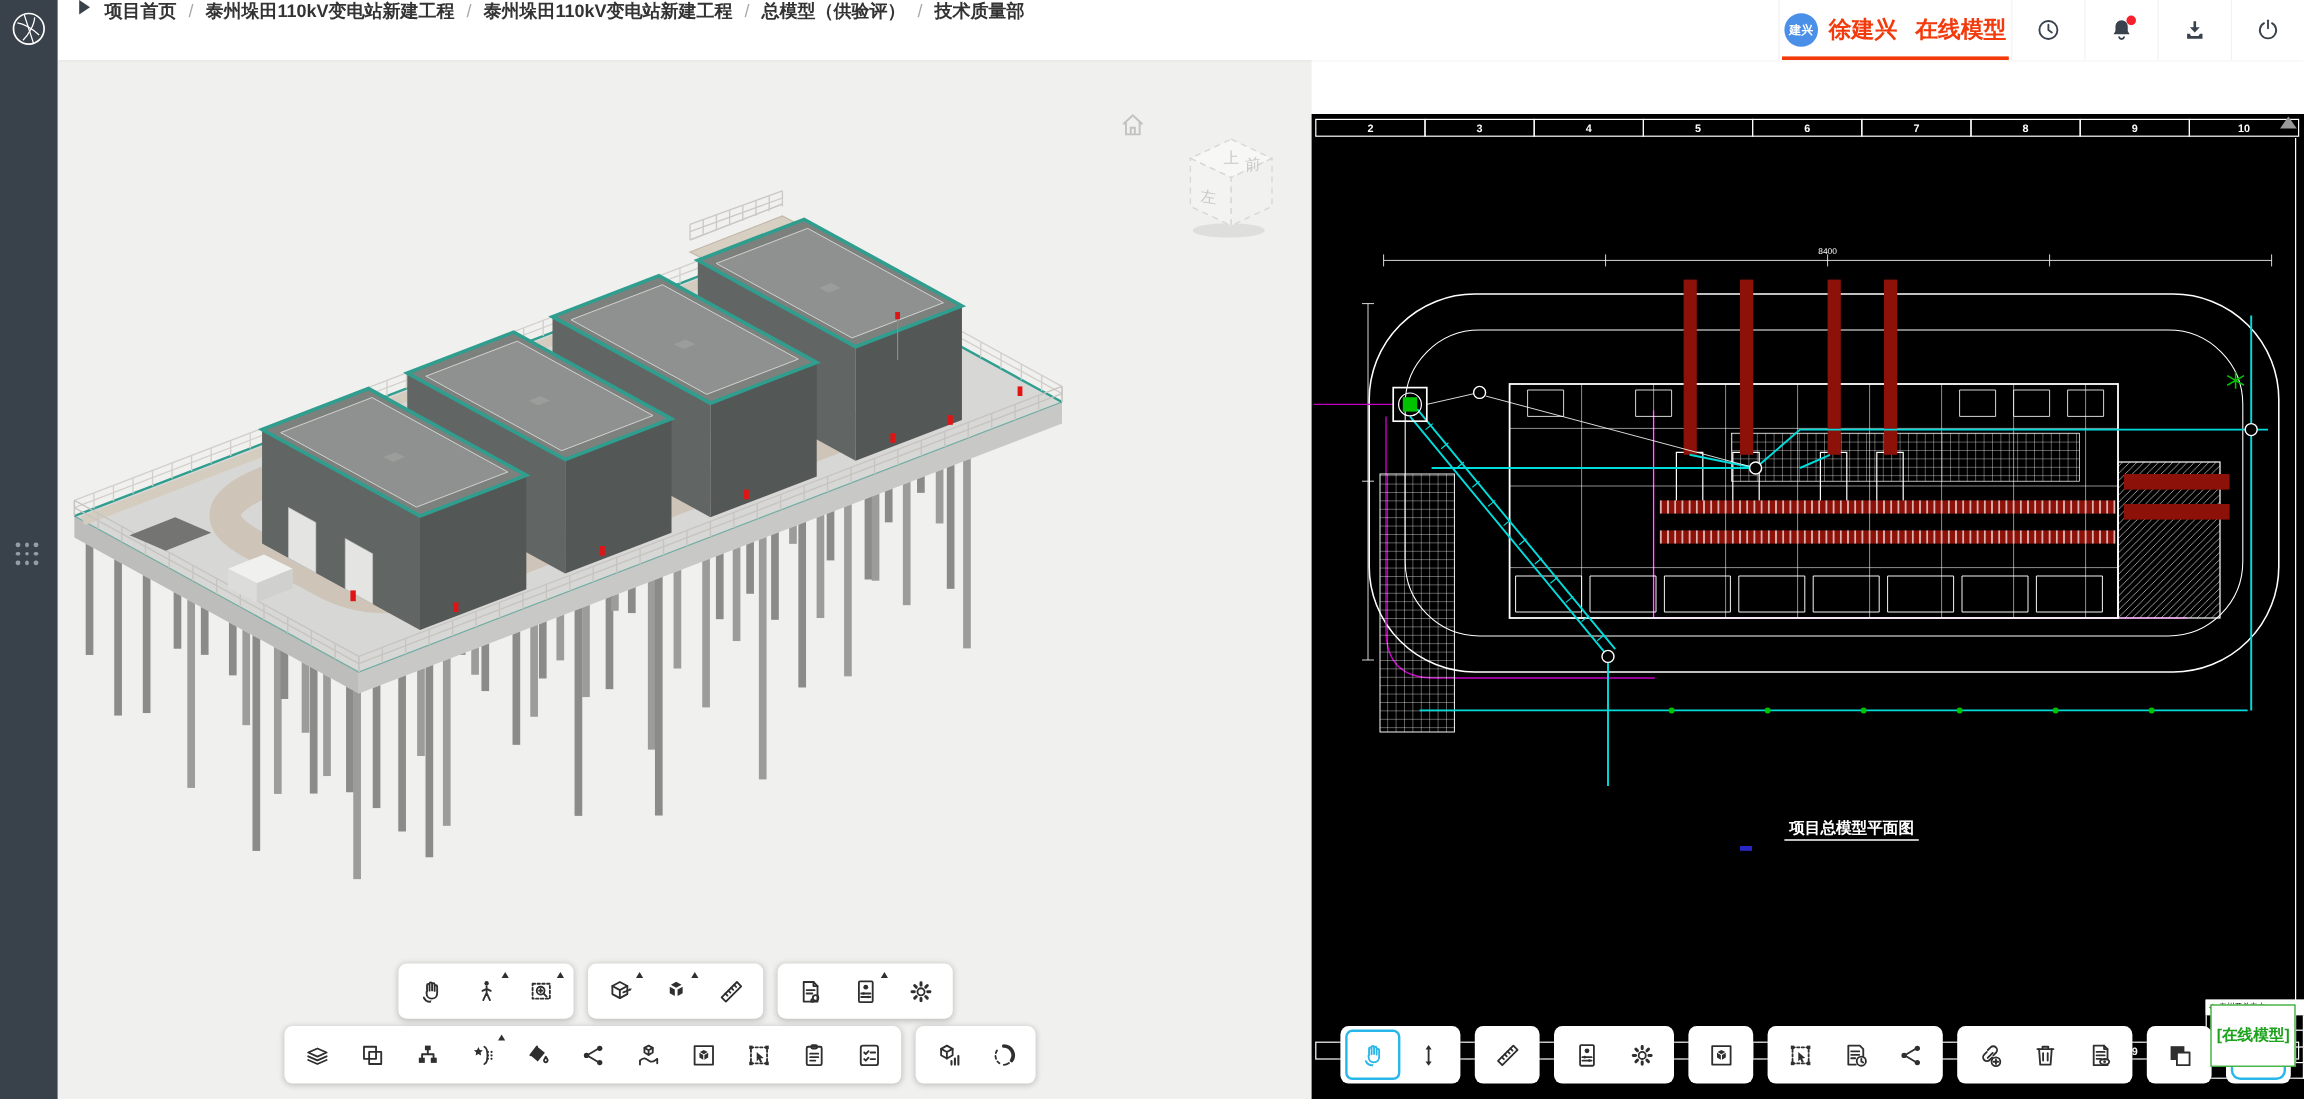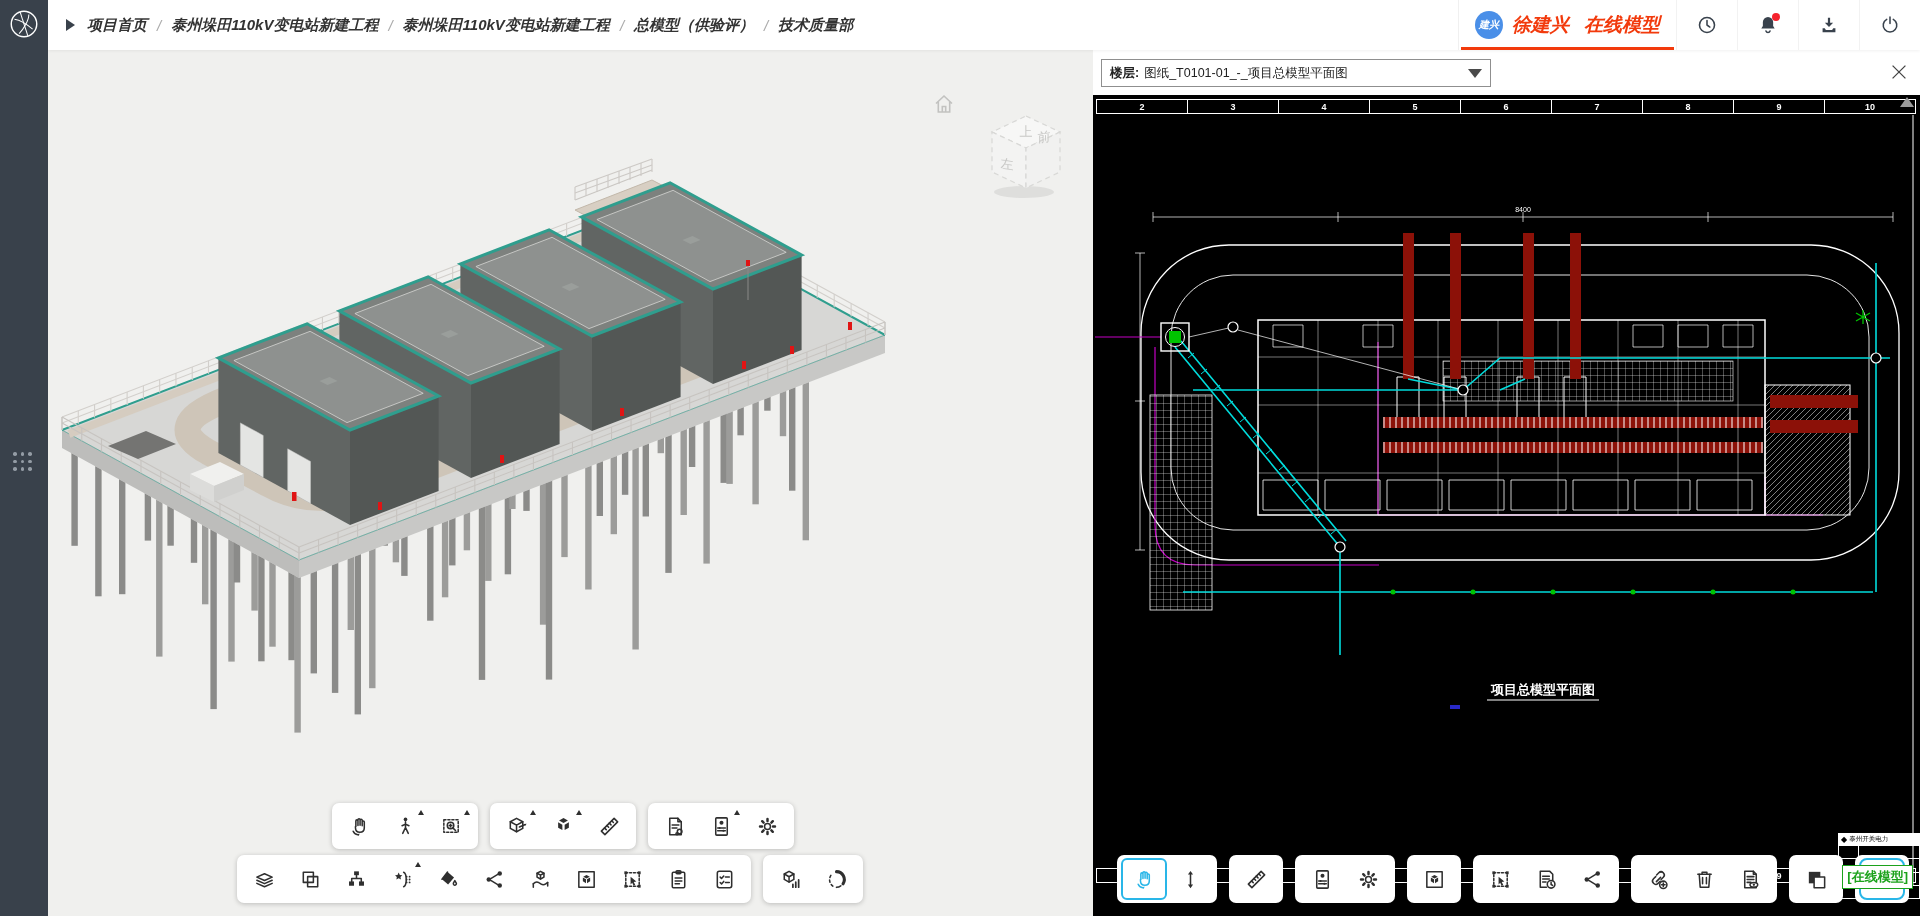--- a/index.html
+++ b/index.html
@@ -5,27 +5,27 @@
   html,body{margin:0;padding:0;width:1920px;height:916px;overflow:hidden;background:#fff;
     font-family:"Liberation Sans","DejaVu Sans",sans-serif;}
   *{box-sizing:border-box;}
   
   .sidebar{position:absolute;left:0;top:0;width:48px;height:916px;background:#39414b;z-index:30;}
   .logo{position:absolute;left:7px;top:7px;width:34px;height:34px;}
   .apps-grid{position:absolute;left:13px;top:452px;display:grid;grid-template-columns:repeat(3,1fr);gap:4px;cursor:pointer;}
   .apps-grid i{width:3.5px;height:3.5px;border-radius:50%;background:#949ca5;}
   
   .topbar{position:absolute;left:48px;top:0;right:0;height:50px;background:#fff;z-index:25;
-    display:flex;align-items:center;box-shadow:0 1px 3px rgba(0,0,0,.06);font-style:italic;}
+    display:flex;align-items:flex-start;box-shadow:0 1px 3px rgba(0,0,0,.06);}
   .bc-caret{width:0;height:0;border-left:9px solid #39414b;border-top:6px solid transparent;
     border-bottom:6px solid transparent;margin:0 12px 0 18px;}
   .breadcrumb{display:flex;align-items:center;gap:10px;font-size:15px;font-weight:600;color:#333;white-space:nowrap;}
   .breadcrumb .sep{color:#aaa;font-weight:400;}
   .top-right{margin-left:auto;display:flex;align-items:stretch;height:100%;}
-  .user-block{display:flex;align-items:center;gap:9px;padding:0 16px;position:relative;border-left:1px solid #f0f0f0;cursor:pointer;margin-left:13px;}
+  .user-block{display:flex;align-items:center;gap:9px;padding:0 4px;position:relative;border-left:1px solid #f0f0f0;cursor:pointer;margin-left:13px;}
   .user-block::after{content:"";position:absolute;left:2px;right:2px;bottom:0;height:3px;background:#f23a0c;}
   .avatar{width:28px;height:28px;border-radius:50%;background:#4a8fe8;color:#fff;font-size:10px;
     display:flex;align-items:center;justify-content:center;font-weight:700;}
   .user-name,.user-dept{color:#f23a0c;font-size:19px;font-weight:600;}
   .user-dept{margin-left:6px;}
   .top-ic{width:61px;display:flex;align-items:center;justify-content:center;border-left:1px solid #f2f2f2;
     color:#39424d;cursor:pointer;position:relative;}
   .top-ic svg{width:22px;height:22px;stroke:currentColor;fill:none;stroke-width:1.7;stroke-linecap:round;stroke-linejoin:round;}
   .top-ic svg .f{fill:currentColor;stroke:none;}
   .badge{position:absolute;top:13px;right:18px;width:8px;height:8px;border-radius:50%;background:#f5222d;}
@@ -69,21 +69,21 @@
     border-right:7px solid transparent;border-bottom:10px solid #9a9a9a;z-index:3;}
   #cad-toolbar{left:24px;top:760px;z-index:5;position:absolute;display:flex;gap:12px;}
   .titleblock{position:absolute;right:0;top:738px;width:82px;height:66px;z-index:4;font-size:6.5px;}
   .tb-head{height:13px;background:#fff;color:#000;display:flex;align-items:center;gap:2px;padding:0 2px;
     border:1px solid #fff;white-space:nowrap;overflow:hidden;}
   .tb-head .dia{color:#000;font-size:8px;}
   .tb-rows{display:grid;grid-template-rows:repeat(4,1fr);height:53px;}
   .tb-r{border:1px solid #fff;border-top:none;display:flex;}
   .tb-r i{width:20px;border-right:1px solid #fff;}
   .online-label{position:absolute;right:7px;bottom:27px;z-index:6;background:#fff;border:1px solid #1ca21c;
-    color:#1ca21c;font-size:13px;font-weight:700;padding:2px 4px;white-space:nowrap;}
+    color:#1ca21c;font-size:13px;font-weight:700;padding:16px 4px;white-space:nowrap;}
   .cad-title{fill:#fff;font-size:13px;font-weight:700;}
 </style>
 </head>
 <body>
 
 <div class="sidebar">
   <div class="logo">
     <svg viewBox="0 0 36 36">
         <circle cx="18" cy="18" r="13.5" fill="none" stroke="#fff" stroke-width="1.5"></circle>
     <g fill="none" stroke="#fff" stroke-width="1.1" transform="rotate(-18 18 18)">
@@ -611,32 +611,20 @@
             <path stroke-dasharray="2.4 2.6" d="M8.2 18.9a8.2 8.2 0 0 1-1-12.5"></path>
             <path stroke-width="3.2" d="M12 3.8a8.2 8.2 0 0 1 6.8 12.7"></path>
             <path d="M16.5 18.6a8.2 8.2 0 0 1-4.5 1.6"></path>
           </svg>
         </button>
       </div>
     </div>
 </div>
 
 <div class="cad-panel">
-  <div class="cad-header">
-    <div class="floor-select">
-      <span class="lab">楼层:</span>
-      <span>图纸_T0101-01_-_项目总模型平面图</span>
-      <span class="dd-caret"></span>
-    </div>
-    <div class="cad-close">
-      <svg viewBox="0 0 24 24">
-          <path d="M5 5l14 14M19 5L5 19"></path>
-        </svg>
-    </div>
-  </div>
   <div class="cad-black">
     <div class="grid-strip" id="grid-top">
         <div class="grid-cell">2</div>
         <div class="grid-cell">3</div>
         <div class="grid-cell">4</div>
         <div class="grid-cell">5</div>
         <div class="grid-cell">6</div>
         <div class="grid-cell">7</div>
         <div class="grid-cell">8</div>
         <div class="grid-cell">9</div>

